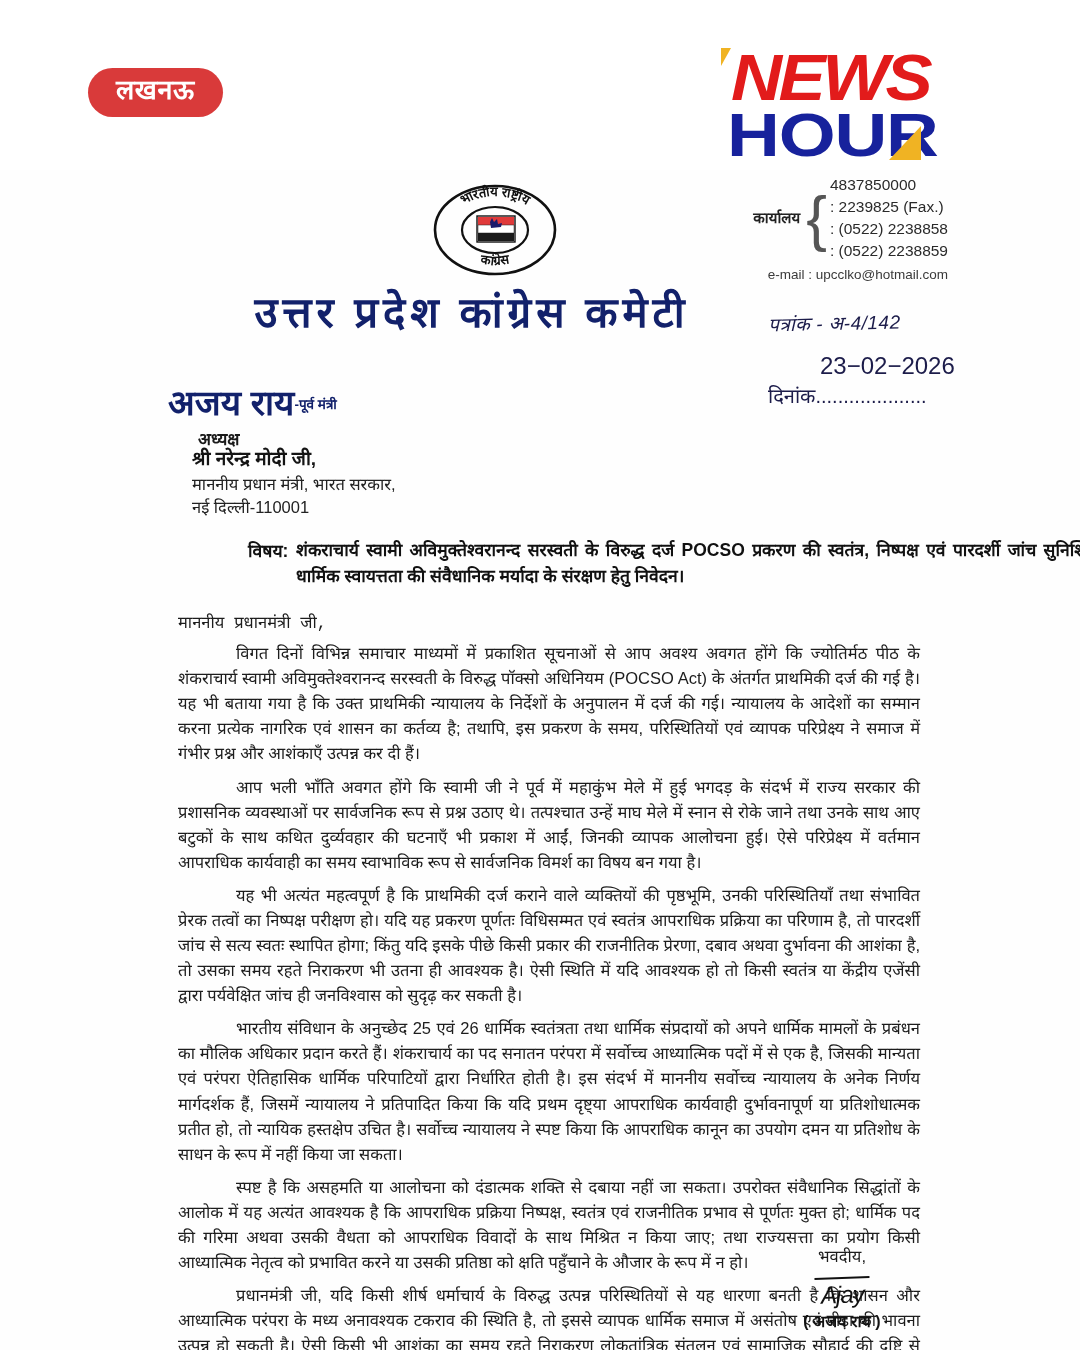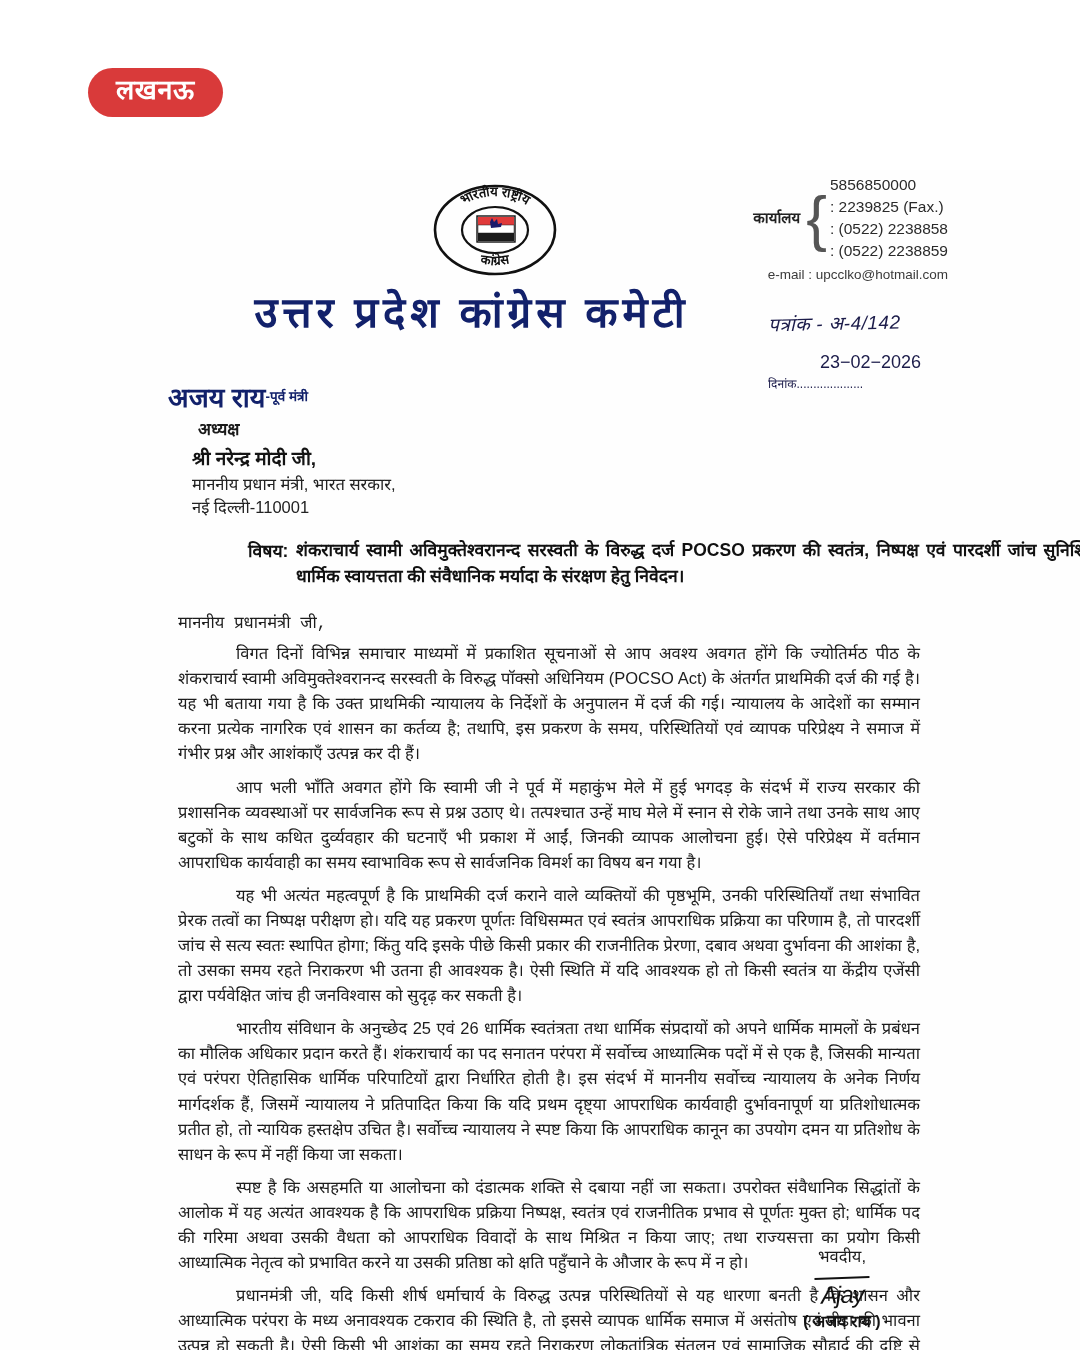--- a/index.html
+++ b/index.html
@@ -167,39 +167,39 @@
   }
   #ref-number {
     font-size: 19px;
     color: #1c1c4a;
     font-style: italic;
     letter-spacing: 0.5px;
     transform: rotate(-1.2deg);
     display: inline-block;
   }
   #date-value {
-    font-size: 18px;
+    font-size: 24px;
     color: #1c1c4a;
     margin-left: 52px;
     margin-top: 16px;
   }
   #date-label {
-    font-size: 12px;
+    font-size: 20px;
     color: #1c1c4a;
     margin-top: 2px;
   }
 
   
   #sender-block {
     position: absolute;
     left: 168px;
     top: 208px;
   }
   #sender-name {
-    font-size: 27px;
+    font-size: 35px;
     font-weight: bold;
     color: #12216b;
     display: inline-block;
   }
   #sender-suffix {
     font-size: 13.5px;
     font-weight: bold;
     color: #12216b;
     vertical-align: 6px;
   }
@@ -301,20 +301,26 @@
     margin-top: 1px;
   }
 </style>
 </head>
 <body>
 
 <div id="top-banner">
 
   <div id="city-badge">लखनऊ</div>
 
+  <div id="channel-logo">
+    <span class="logo-accent-tl"></span>
+    <div id="logo-news">NEWS</div>
+    <div id="logo-hour">HOUR</div>
+    <span class="logo-accent-br"></span>
+  </div>
 
 </div>
 
 <div id="letter-sheet">
 
   <div id="letterhead">
 
     <svg id="congress-emblem" viewBox="0 0 126 104">
       <ellipse cx="63" cy="52" rx="60" ry="44" fill="none" stroke="#111" stroke-width="2.6"></ellipse>
       <ellipse cx="63" cy="52" rx="33" ry="23" fill="none" stroke="#111" stroke-width="2.2"></ellipse>
@@ -333,21 +339,21 @@
         <rect x="45" y="38" width="38" height="26" fill="none" stroke="#111" stroke-width="1.4"></rect>
         <path d="M58 44 l2 -4 l2 4 l3 -3 l1 5 l4 -1 l-1 4 l-10 1 z" fill="#1a1a6b"></path>
       </g>
     </svg>
 
     <div id="contact-block">
       <div class="office-row">
         <span id="office-label">कार्यालय</span>
         <span id="brace">{</span>
         <ul id="phone-list">
-          <li>5856850000</li>
+          <li>4837850000</li>
           <li>: 2239825 (Fax.)</li>
           <li>: (0522) 2238858</li>
           <li>: (0522) 2238859</li>
         </ul>
       </div>
       <div id="email-row">
         <span>e-mail :</span>
         <span>upcclko@hotmail.com</span>
       </div>
     </div>

